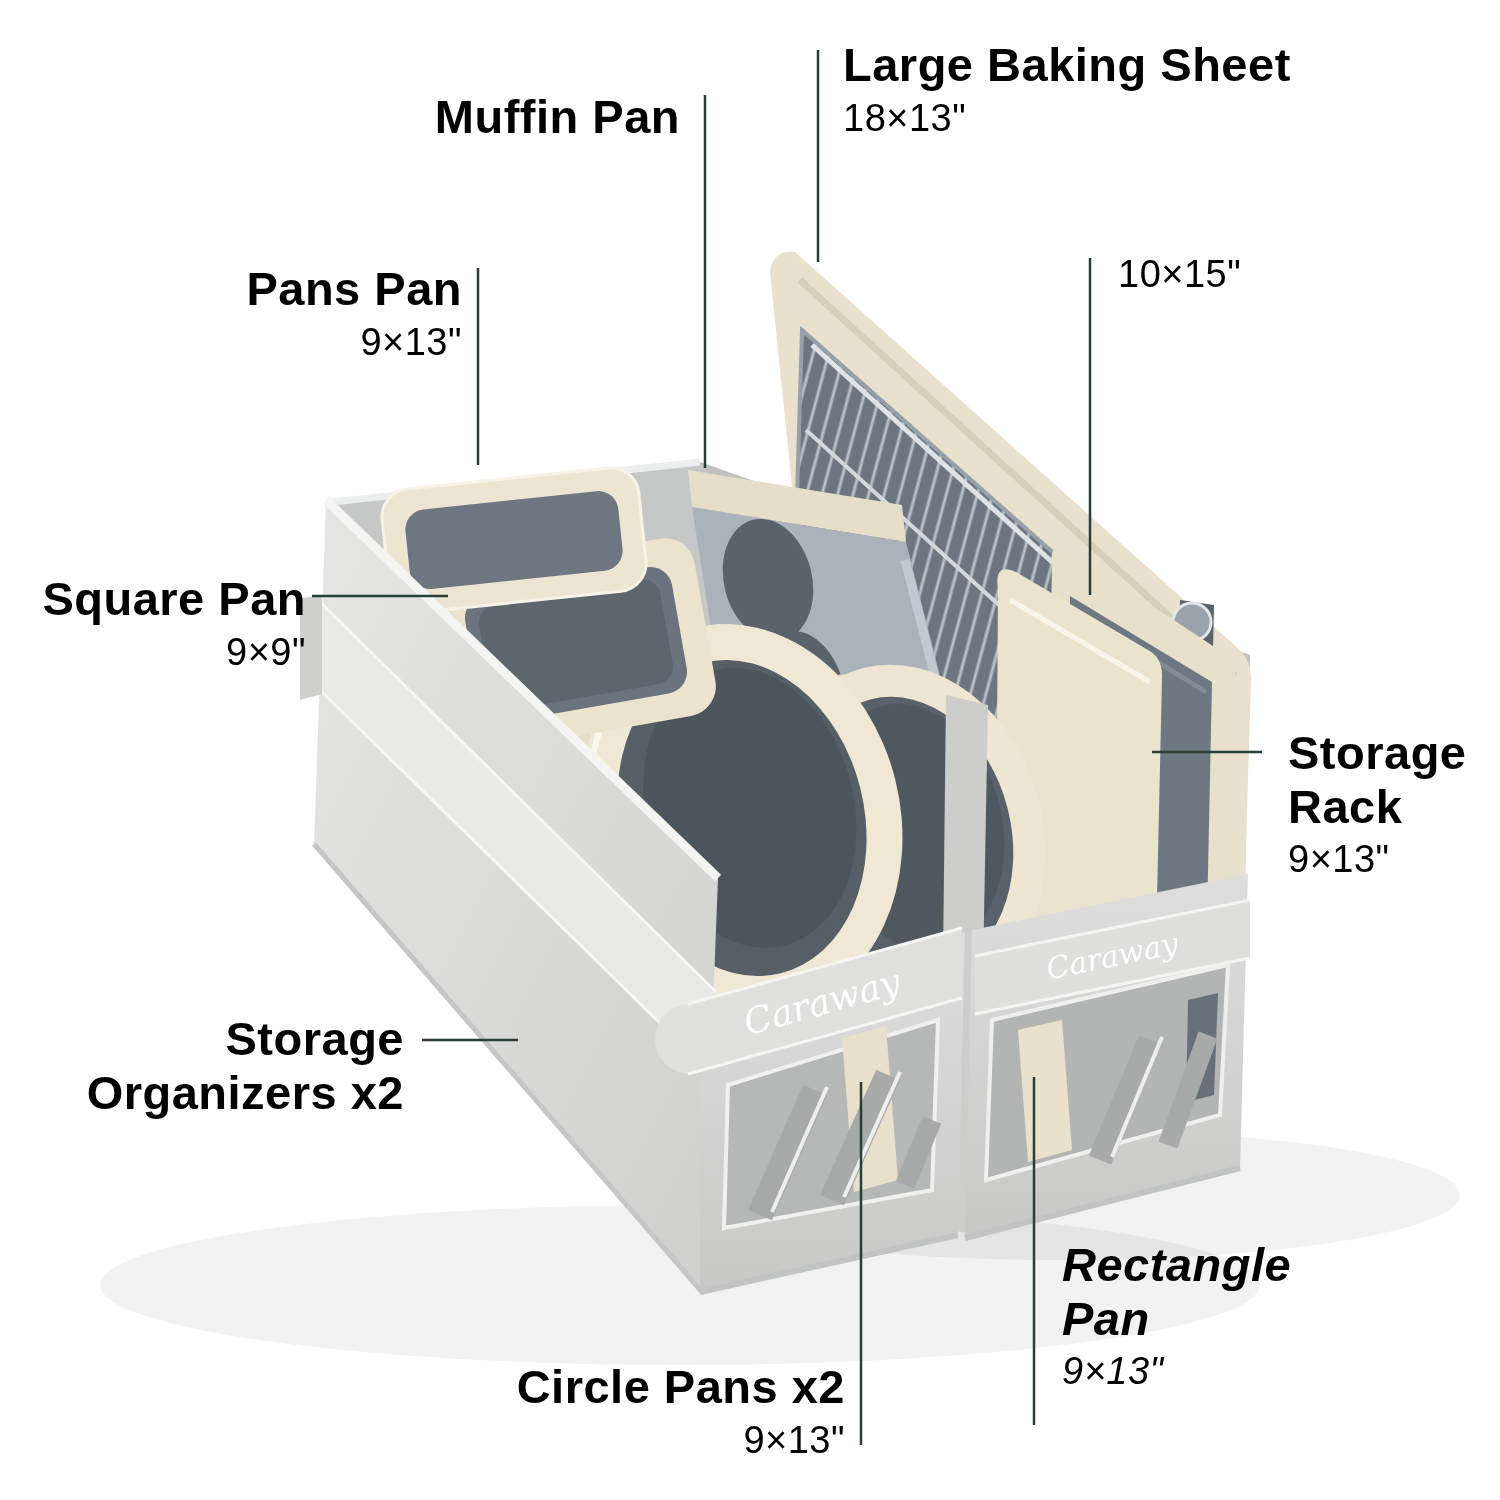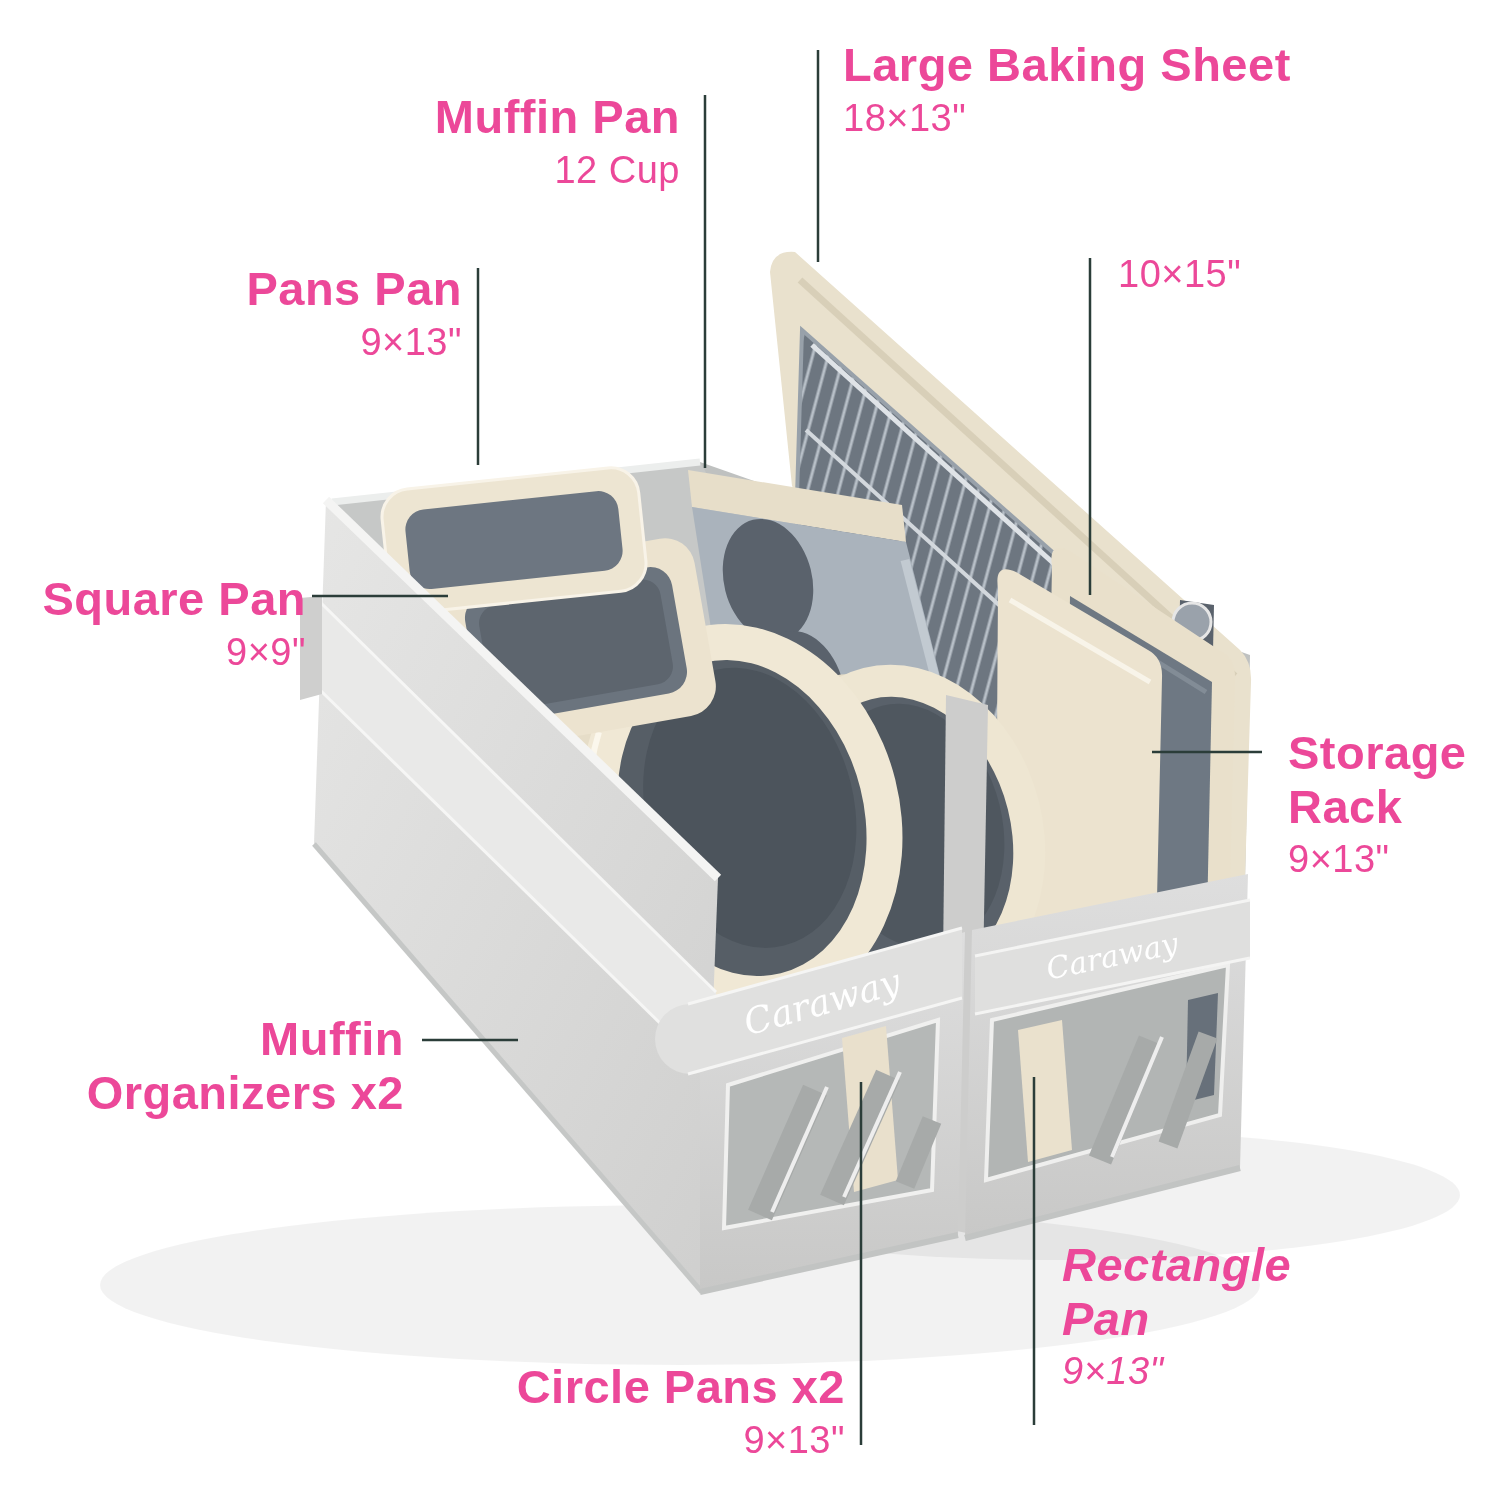--- a/index.html
+++ b/index.html
@@ -1,21 +1,21 @@
 <!DOCTYPE html>
 <html><head>
 <meta charset="utf-8">
 <style>
   html,body{margin:0;padding:0;background:#fff;}
   #stage{
     position:relative;width:1500px;height:1500px;background:#ffffff;overflow:hidden;
     font-family:"Liberation Sans","DejaVu Sans",sans-serif;
   }
   #art{position:absolute;left:0;top:0;width:1500px;height:1500px;}
-  .callout{position:absolute;color:#ec4899;}
+  .callout{position:absolute;color:#000000;}
   .callout .name{font-weight:700;font-size:47px;line-height:1.14;letter-spacing:.5px;}
   .callout .size{font-weight:400;font-size:38px;line-height:1.12;margin-top:5px;letter-spacing:.5px;}
   .align-right{text-align:right;}
   .align-left{text-align:left;}
 </style>
 </head>
 <body>
 
 <div id="stage">
 
@@ -173,21 +173,20 @@
       <line x1="312" y1="596" x2="448" y2="596"></line>
       <line x1="1152" y1="752" x2="1262" y2="752"></line>
       <line x1="422" y1="1040" x2="518" y2="1040"></line>
       <line x1="861" y1="1082" x2="861" y2="1445"></line>
       <line x1="1034" y1="1077" x2="1034" y2="1425"></line>
     </g>
   </svg>
 
   <div class="callout align-right" style="right:820px;top:90px;width:400px;">
     <div class="name">Muffin Pan</div>
-    <div class="size">12 Cup</div>
   </div>
 
   <div class="callout align-left" style="left:843px;top:38px;width:470px;">
     <div class="name">Large Baking Sheet</div>
     <div class="size">18×13"</div>
   </div>
 
   <div class="callout align-left" style="left:1118px;top:248px;width:310px;">
     <div class="size">10×15"</div>
   </div>
@@ -201,21 +200,21 @@
     <div class="name">Square Pan</div>
     <div class="size">9×9"</div>
   </div>
 
   <div class="callout align-left" style="left:1288px;top:726px;width:200px;">
     <div class="name">Storage Rack</div>
     <div class="size">9×13"</div>
   </div>
 
   <div class="callout align-right" style="right:1096px;top:1012px;width:340px;">
-    <div class="name">Muffin Organizers x2</div>
+    <div class="name">Storage Organizers x2</div>
   </div>
 
   <div class="callout align-right" style="right:655px;top:1330px;width:380px;margin-top:30px;">
     <div class="name">Circle Pans x2</div>
     <div class="size">9×13"</div>
   </div>
 
   <div class="callout align-left" style="left:1062px;top:1238px;width:250px;font-style:italic;">
     <div class="name">Rectangle Pan</div>
     <div class="size">9×13"</div>

